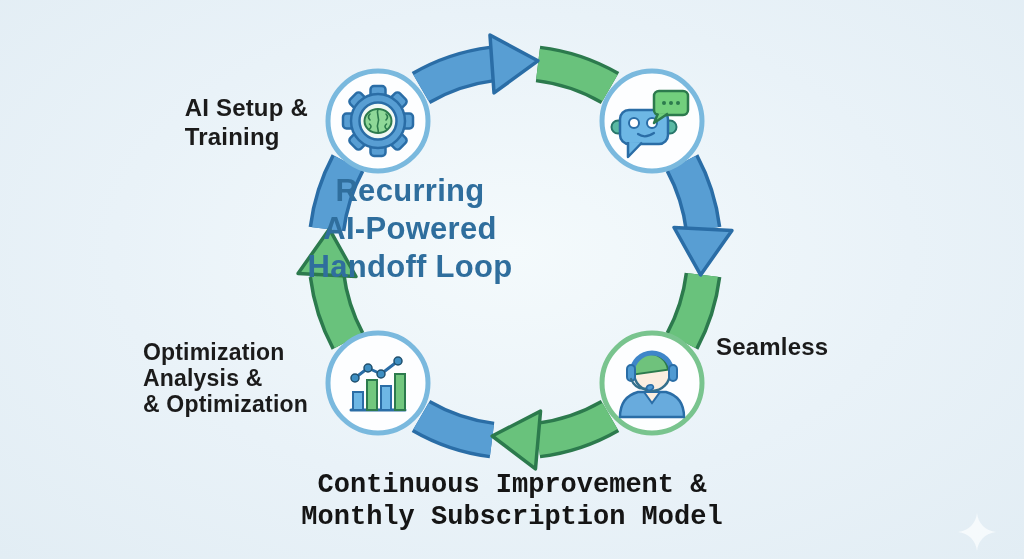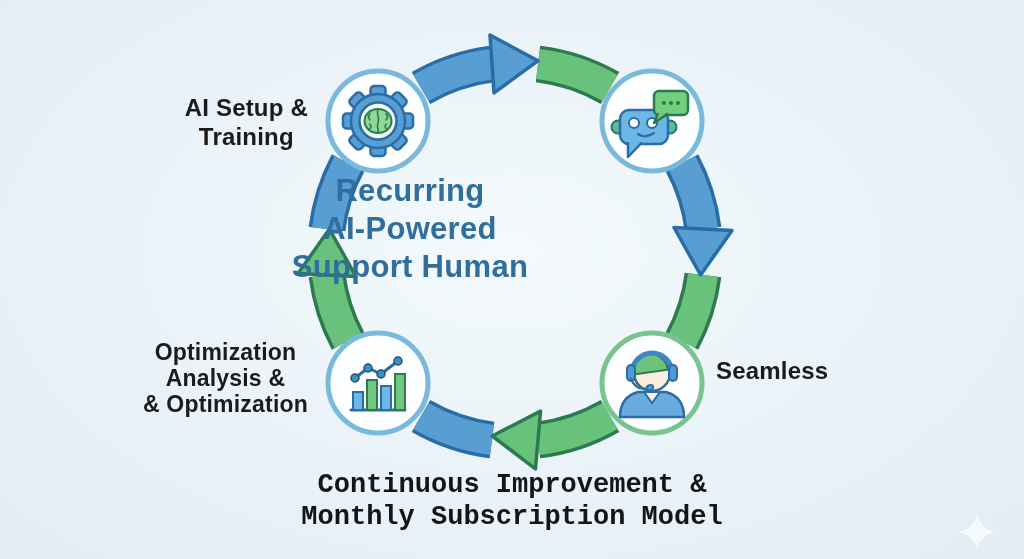--- a/index.html
+++ b/index.html
@@ -37,24 +37,24 @@
 
   .label {
     position: absolute;
     font-weight: bold;
     font-size: 24px;
     line-height: 29px;
     letter-spacing: 0.2px;
     color: var(--label_color, #1b1b1b);
     white-space: nowrap;
   }
-  .label.right { text-align: center; }
+  .label.right { text-align: left; }
   .label-ai-setup    { right: 716px; top: 93px; }
   .label-automated   { left: 716px;  top: 93px; }
-  .label-handoff     { left: 716px;  top: 356px; }
+  .label-handoff     { left: 716px;  top: 332px; }
   .label-performance { right: 716px; top: 339px; font-size: 23px; line-height: 26px; }
 
   .center-title {
     position: absolute;
     left: 0; top: 172px;
     width: 820px;
     text-align: center;
     font-weight: bold;
     font-size: 31px;
     line-height: 38px;
@@ -185,21 +185,21 @@
         <circle cx="-10" cy="-15" r="4" fill="#3d8ec2" stroke="#20506e" stroke-width="1.5"></circle>
         <circle cx="3" cy="-9" r="4" fill="#3d8ec2" stroke="#20506e" stroke-width="1.5"></circle>
         <circle cx="20" cy="-22" r="4" fill="#3d8ec2" stroke="#20506e" stroke-width="1.5"></circle>
       </g>
     </g>
   </svg>
 
   <div class="center-title">
     <div>Recurring</div>
     <div>AI-Powered</div>
-    <div>Support Human</div>
+    <div>Handoff Loop</div>
   </div>
 
   <div class="label right label-ai-setup">
     <div>AI Setup &amp;</div>
     <div>Training</div>
   </div>
 
 
   <div class="label label-handoff">
     <div>Seamless</div>

